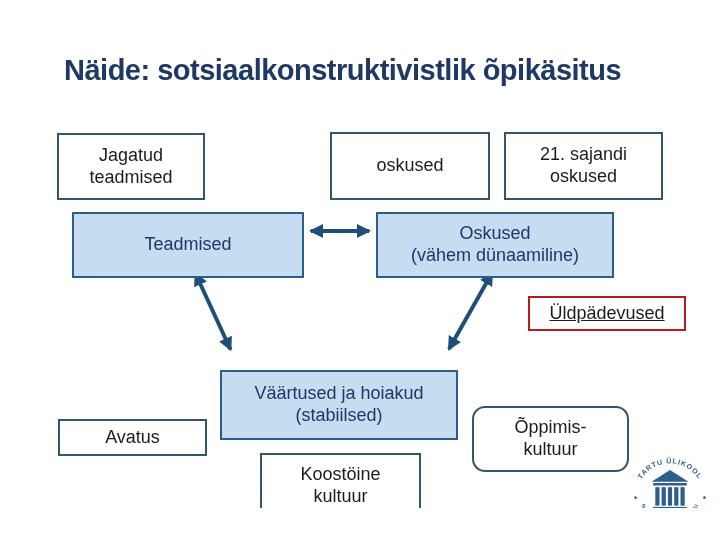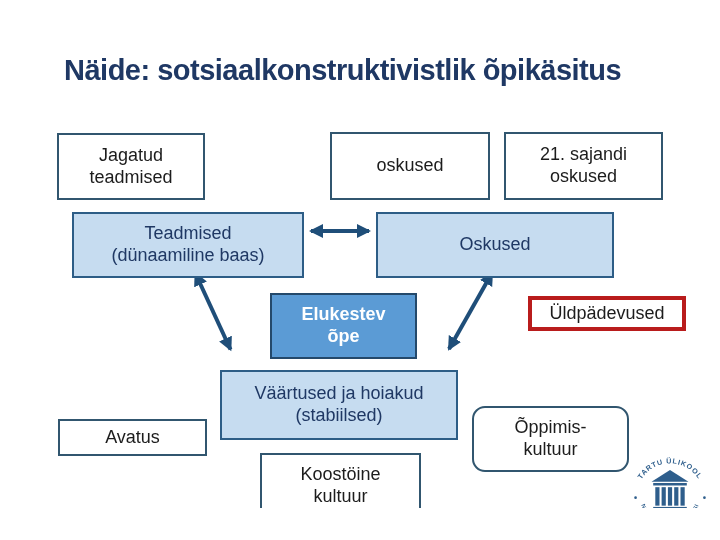--- a/index.html
+++ b/index.html
@@ -14,21 +14,21 @@
   }
   .box {
     position:absolute; box-sizing:border-box;
     display:flex; flex-direction:column; align-items:center; justify-content:center;
     text-align:center; font-size:18px; line-height:1.22;margin-top:12px;
   }
   .box .ln { display:block; }
   .box-white  { background:#ffffff; border:2px solid #31566f; color:#1c1c1c; }
   .box-light  { background:#c6dcf0; border:2px solid #2d5d86; color:#1f3864; }
   .box-medium { background:#5b9bd5; border:2px solid #24496b; color:#ffffff; font-weight:bold; }
-  .box-dark-border { border:4px solid #b91c1c; }
+  .box-dark-border { border:2px solid #b91c1c;text-decoration:underline; }
   .arrows-layer { position:absolute; left:0; top:0; pointer-events:none; }
   .logo-svg { position:absolute; left:628px; top:454px; }
 </style>
 </head>
 <body>
 
 <div class="slide">
 
   <h1 class="slide-title">Näide: sotsiaalkonstruktivistlik õpikäsitus</h1>
 
@@ -50,30 +50,26 @@
   <div class="box box-white" style="left:330px; top:120px; width:160px; height:68px;">
     <span class="ln">oskused</span>
   </div>
   <div class="box box-white" style="left:504px; top:120px; width:159px; height:68px;">
     <span class="ln">21. sajandi</span>
     <span class="ln">oskused</span>
   </div>
 
   <div class="box box-light" style="left:72px; top:200px; width:232px; height:66px;">
     <span class="ln">Teadmised</span>
-    <span class="ln">(dünaamiline baas)</span>
   </div>
   <div class="box box-light" style="left:376px; top:200px; width:238px; height:66px;">
     <span class="ln">Oskused</span>
+    <span class="ln">(vähem dünaamiline)</span>
   </div>
 
-  <div class="box box-medium" style="left:270px; top:281px; width:147px; height:66px;">
-    <span class="ln">Elukestev</span>
-    <span class="ln">õpe</span>
-  </div>
   <div class="box box-white box-dark-border" style="left:528px; top:284px; width:158px; height:35px;">
     <span class="ln">Üldpädevused</span>
   </div>
 
   <div class="box box-light" style="left:220px; top:358px; width:238px; height:70px;">
     <span class="ln">Väärtused ja hoiakud</span>
     <span class="ln">(stabiilsed)</span>
   </div>
   <div class="box box-white" style="left:58px; top:407px; width:149px; height:37px;">
     <span class="ln">Avatus</span>

